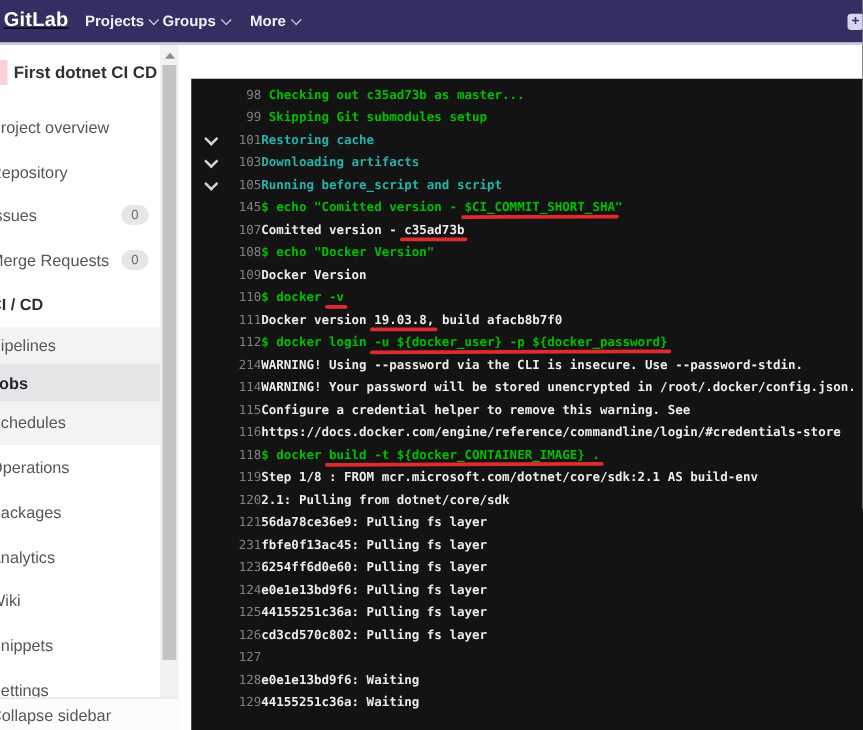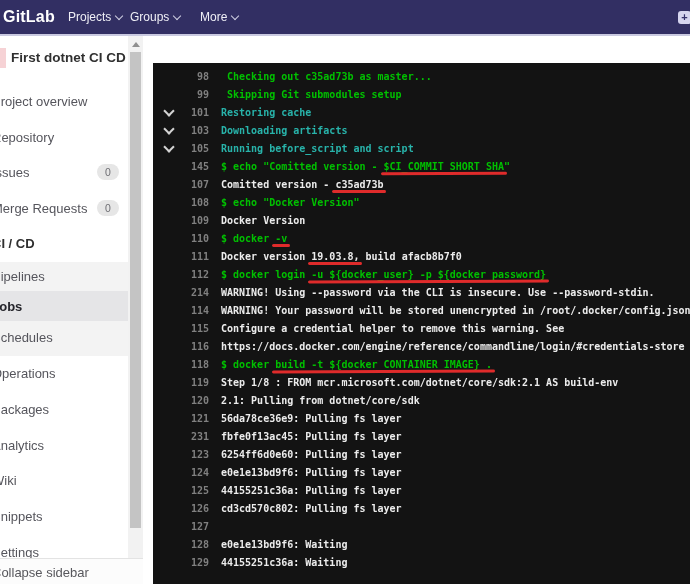--- a/index.html
+++ b/index.html
@@ -4,27 +4,27 @@
 <style>
   html,body{margin:0;padding:0;}
   body{
     width:690px;height:584px;position:relative;overflow:hidden;
     background:#ffffff;font-family:"Liberation Sans",sans-serif;
     -webkit-font-smoothing:antialiased;
   }
   
   .topnav{
     position:absolute;left:0;top:0;width:690px;height:34px;
-    background:#322f63;display:flex;align-items:center;
+    background:#322f63;display:flex;align-items:center;text-decoration:underline;
   }
   .topnav-strip{position:absolute;left:0;top:34px;width:690px;height:2px;background:#c9c9e0;}
   .brand{color:#ffffff;font-size:16px;font-weight:600;margin-left:3px;letter-spacing:.2px;}
   .nav-item{
     position:absolute;top:0;height:34px;display:flex;align-items:center;gap:5px;
-    color:#efeff6;font-size:12px;font-weight:normal;cursor:pointer;
+    color:#efeff6;font-size:12px;font-weight:bold;cursor:pointer;
   }
   .chev-down{
     display:inline-block;width:5px;height:5px;margin-top:-3px;
     border-right:1.5px solid #cfcfe2;border-bottom:1.5px solid #cfcfe2;
     transform:rotate(45deg);
   }
   .plus-btn{
     position:absolute;left:678px;top:11px;width:13px;height:13px;border-radius:3px;
     background:#d6d5ef;color:#35316b;font-size:11px;font-weight:bold;
     display:flex;align-items:center;justify-content:center;line-height:1;cursor:pointer;
@@ -75,24 +75,24 @@
   .log-row{height:18px;display:flex;align-items:center;white-space:pre;}
   .log-chev{
     width:16px;margin-left:8px;flex:0 0 16px;display:flex;align-items:center;justify-content:center;
     cursor:pointer;
   }
   .log-chev .chev{
     display:inline-block;width:6px;height:6px;margin-top:-3px;
     border-right:2px solid #d4d4d4;border-bottom:2px solid #d4d4d4;transform:rotate(45deg);
   }
   .log-num{
-    flex:0 0 32px;width:32px;text-align:right;color:#808080;font-weight:700;
+    flex:0 0 32px;width:32px;text-align:right;color:#808080;font-weight:400;
     cursor:pointer;
   }
-  .log-text{margin-left:12px;text-align:center;}
+  .log-text{text-align:center;}
   .lc-green{color:#00c000;}
   .lc-teal{color:#28b3aa;}
   .lc-plain{color:#ececec;}
   .redline{position:relative;}
   .redline::after{
     content:"";position:absolute;left:-3px;right:-3px;bottom:-3px;height:3px;
     background:#df2b2b;border-radius:2px;transform:rotate(-0.2deg);
   }
 </style>
 </head>

